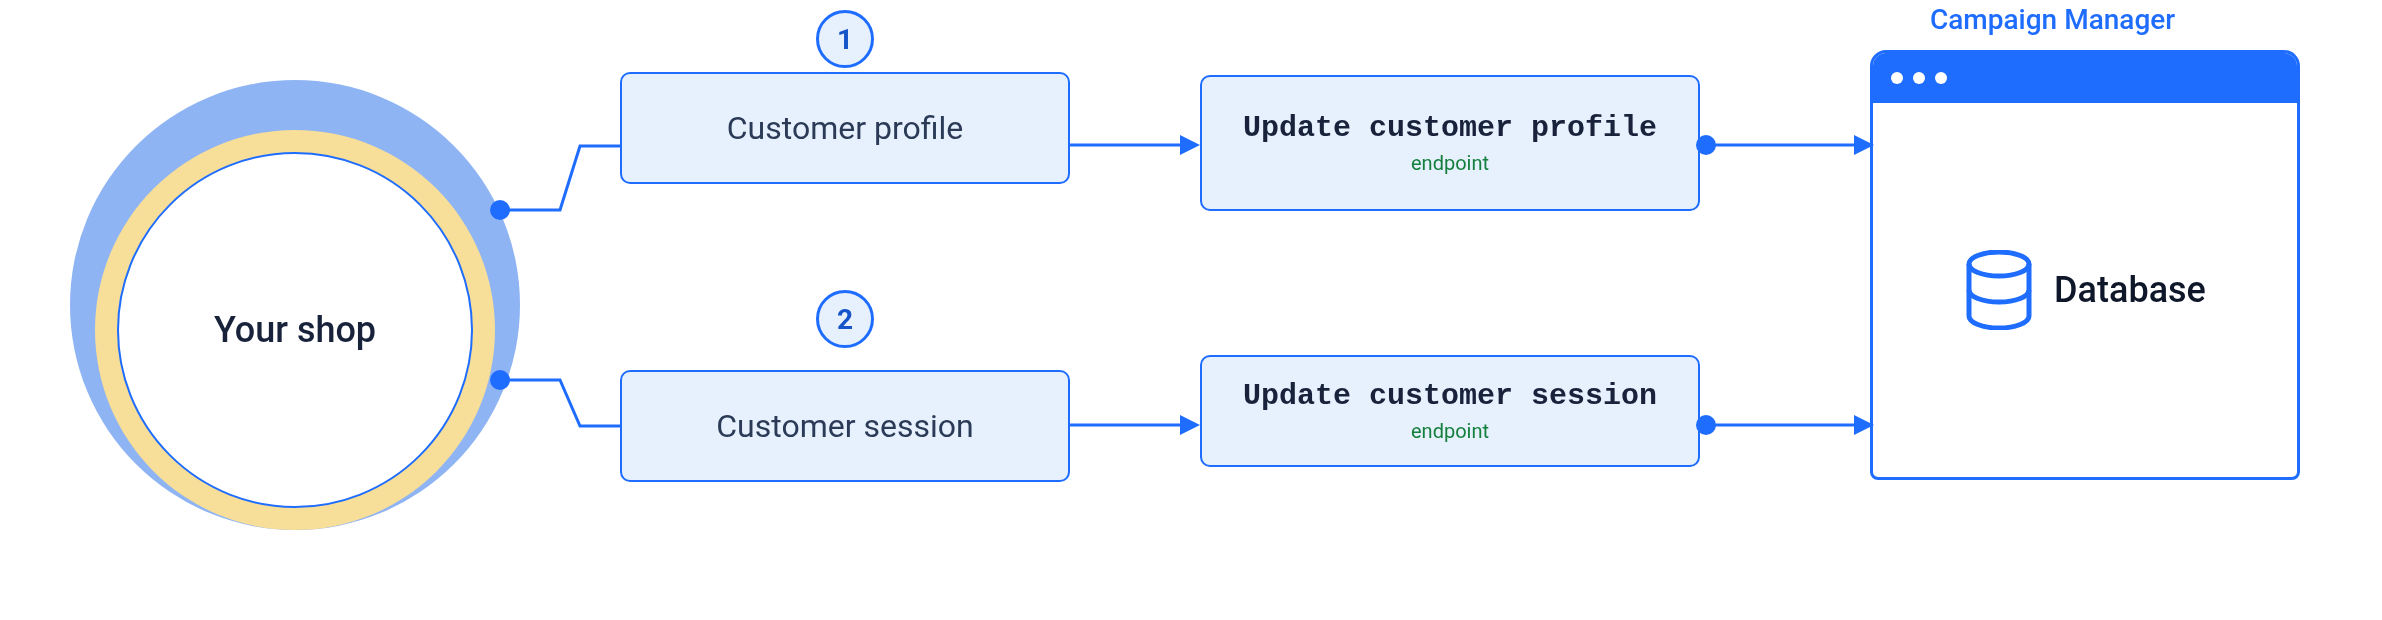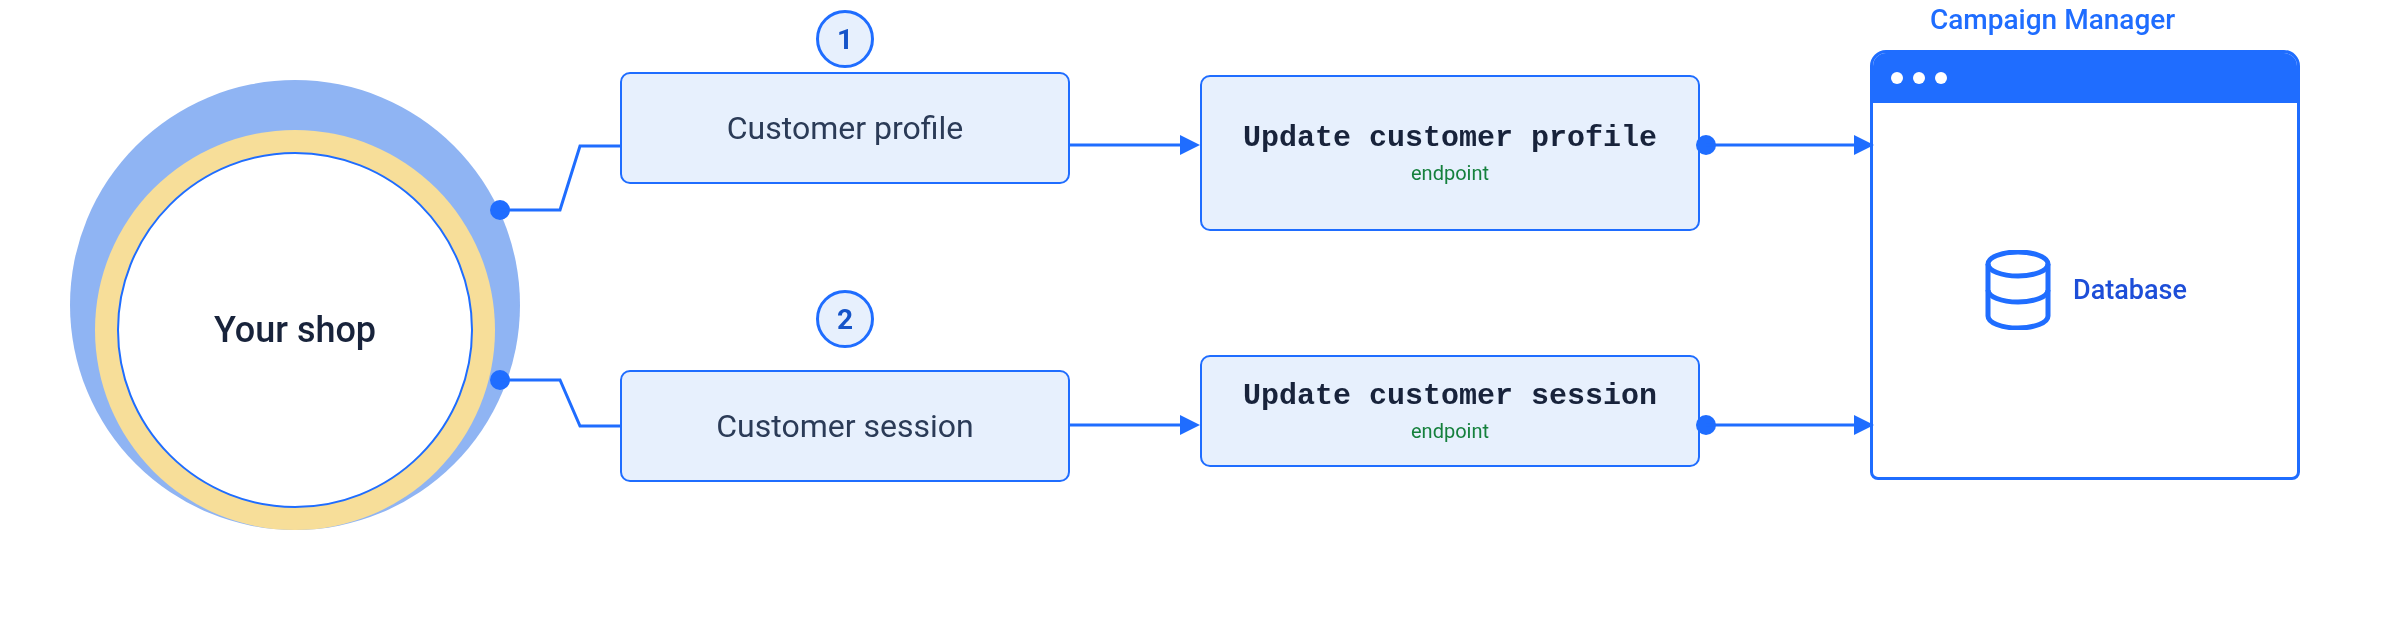--- a/index.html
+++ b/index.html
@@ -78,21 +78,21 @@
     align-items: center;
     justify-content: center;
     padding: 0 20px;
   }
   .box-label {
     font-size: 32px;
     color: #2b3b57;
   }
   .box-a1 { left: 620px; top: 72px; width: 450px; height: 112px; }
   .box-a2 { left: 620px; top: 370px; width: 450px; height: 112px; }
-  .box-b1 { left: 1200px; top: 75px; width: 500px; height: 156px; }
+  .box-b1 { left: 1200px; top: 75px; width: 500px; height: 136px; }
   .box-b2 { left: 1200px; top: 355px; width: 500px; height: 112px; }
 
   .endpoint-title {
     font-family: "Courier New", Courier, monospace;
     font-size: 30px;
     font-weight: 700;
     color: #18233b;
   }
   .endpoint-sub {
     font-size: 20px;
@@ -134,22 +134,22 @@
     background: #fff;
   }
   .browser-body {
     height: calc(100% - 50px);
     display: flex;
     align-items: center;
     justify-content: center;
     gap: 20px;
   }
   .db-label {
-    font-size: 27px;
-    color: #1d4ed8;
+    font-size: 36px;
+    color: #0f172a;
     font-weight: 500;
   }
 
   svg.connector {
     position: absolute;
     overflow: visible;
     z-index: 1;
   }
   .arrowhead { fill: #1f6dff; }
   .node-dot { fill: #1f6dff; }

